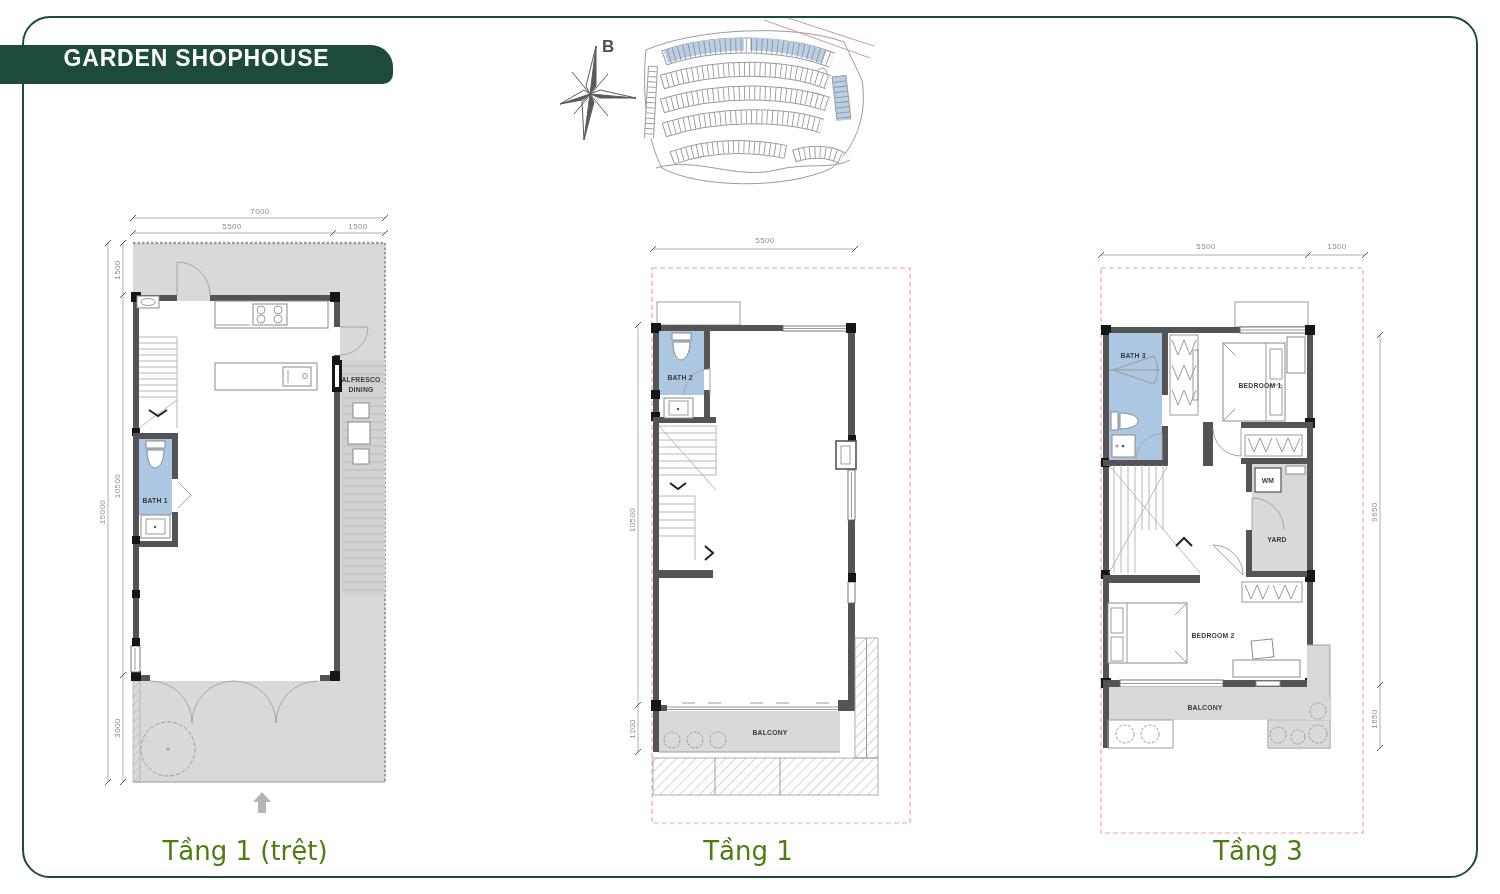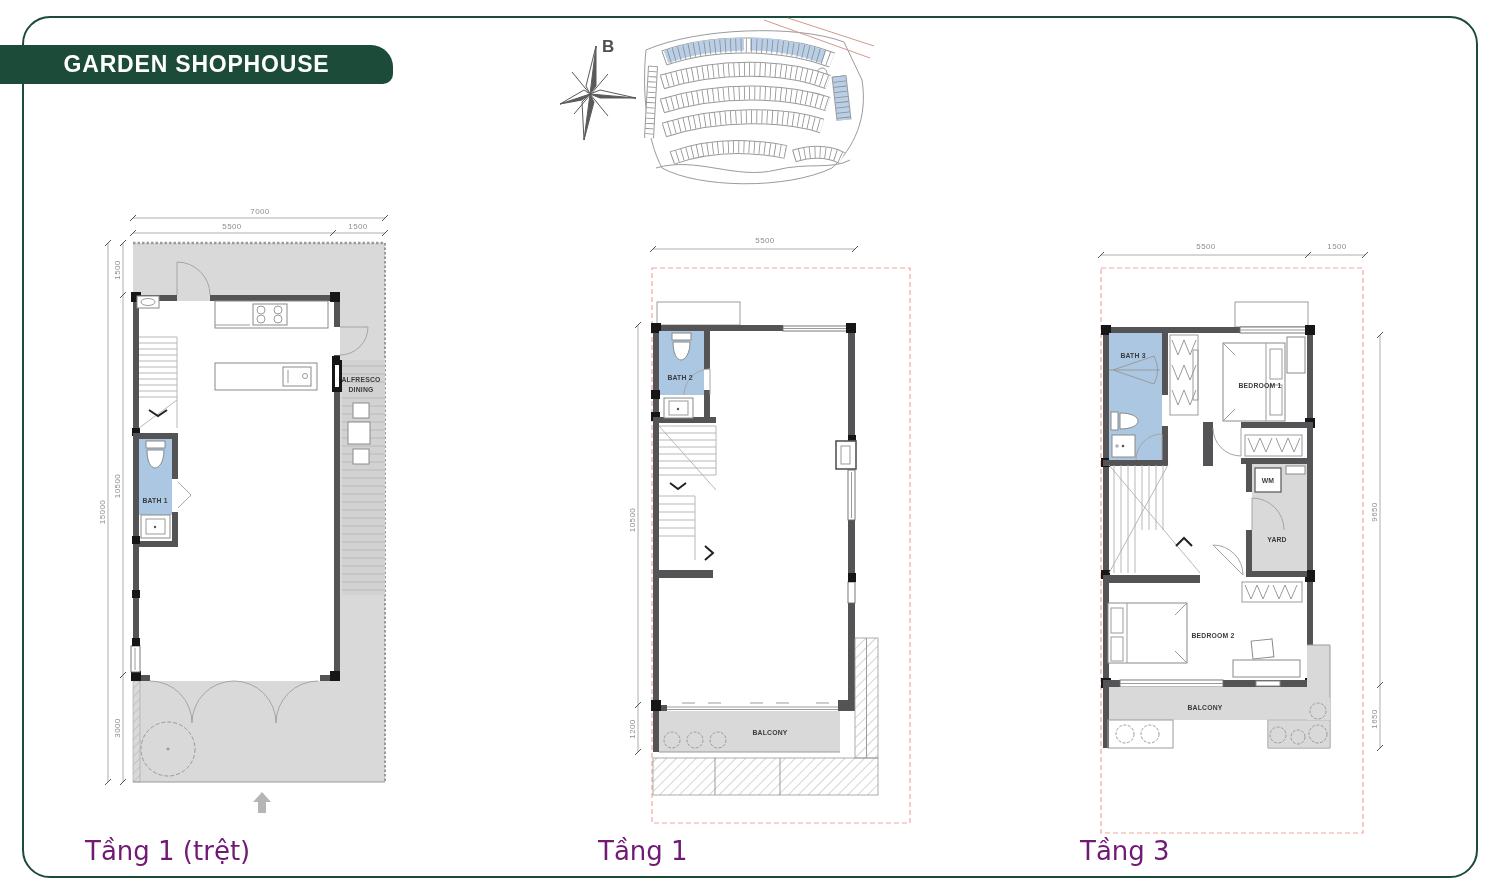--- a/index.html
+++ b/index.html
@@ -1,23 +1,23 @@
 <!DOCTYPE html>
 <html><head>
 <meta charset="utf-8">
 <style>
   html,body{margin:0;padding:0;}
   body{width:1500px;height:894px;position:relative;background:#fff;overflow:hidden;
        font-family:"Liberation Sans",sans-serif;}
   .frame{position:absolute;left:22px;top:16px;width:1452px;height:858px;
          border:2.5px solid #1d4b3a;border-radius:28px;}
   .banner{position:absolute;left:0;top:45px;width:393px;height:39px;background:#1d4b3a;
-          border-radius:0 22px 10px 0;display:flex;align-items:center;justify-content:center;}
+          border-radius:0 22px 10px 0;display:flex;justify-content:center;}
   .banner span{color:#fff;font-weight:bold;font-size:23px;letter-spacing:.8px;}
-  .caption{position:absolute;top:836px;text-align:left;color:#701a75;font-size:26px;
+  .caption{position:absolute;top:836px;text-align:center;color:#4d7c0f;font-size:26px;
            font-family:"DejaVu Sans","Liberation Sans",sans-serif;}
   svg{position:absolute;overflow:visible;}
   svg text{font-family:"Liberation Sans",sans-serif;}
   .w{fill:#54545六;}
   .w{fill:#545456;}
   .blk{fill:#161616;}
   .gray{fill:#d9d9d9;}
   .blue{fill:#abc7e2;}
   .thin{fill:none;stroke:#9b9b9b;stroke-width:1;}
   .fix{fill:#fff;stroke:#8a8a8a;stroke-width:1;}
@@ -563,13 +563,13 @@
       <circle cx="198" cy="505" r="8" fill="none" stroke="#9a9a9a" stroke-dasharray="3 1.5"></circle>
       <circle cx="218" cy="507" r="7" fill="none" stroke="#9a9a9a" stroke-dasharray="3 1.5"></circle>
       <circle cx="238" cy="504" r="9" fill="none" stroke="#9a9a9a" stroke-dasharray="3 1.5"></circle>
       <circle cx="238" cy="481" r="8" fill="none" stroke="#9a9a9a" stroke-dasharray="3 1.5"></circle>
     </g>
   </g>
 </svg>
 
 <div class="caption" style="left:85px;width:320px">Tầng 1 (trệt)</div>
 <div class="caption" style="left:598px;width:300px">Tầng 1</div>
-<div class="caption" style="left:1080px;width:300px">Tầng 3</div>
+<div class="caption" style="left:1108px;width:300px">Tầng 3</div>
 
 </body></html>

